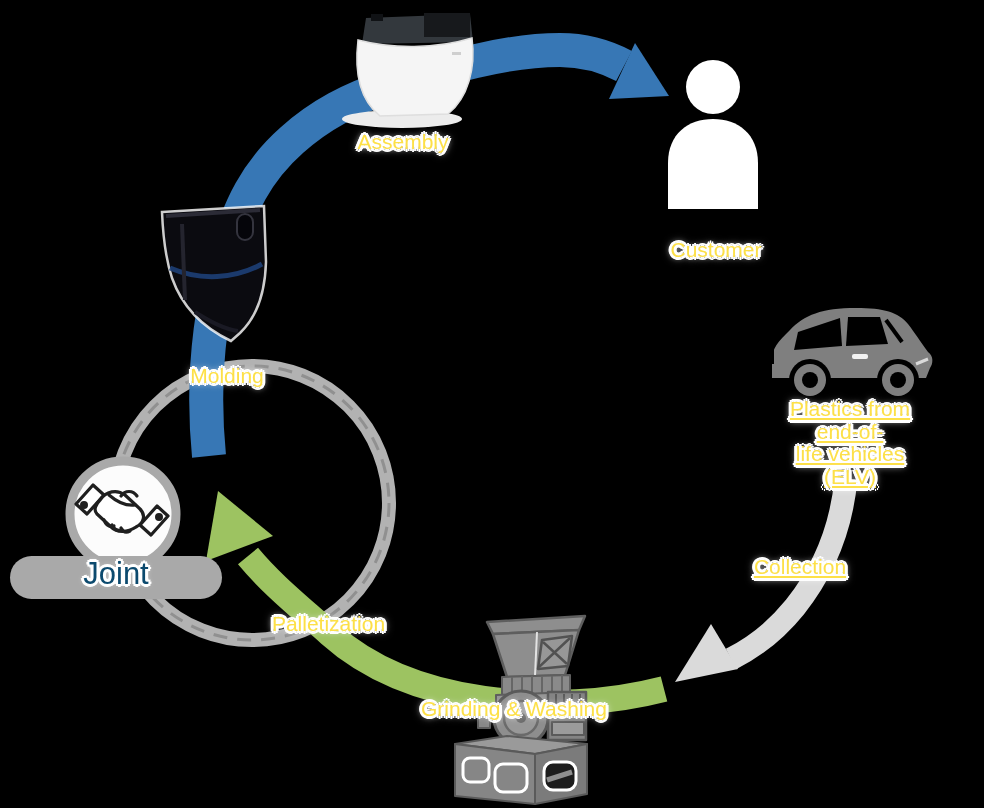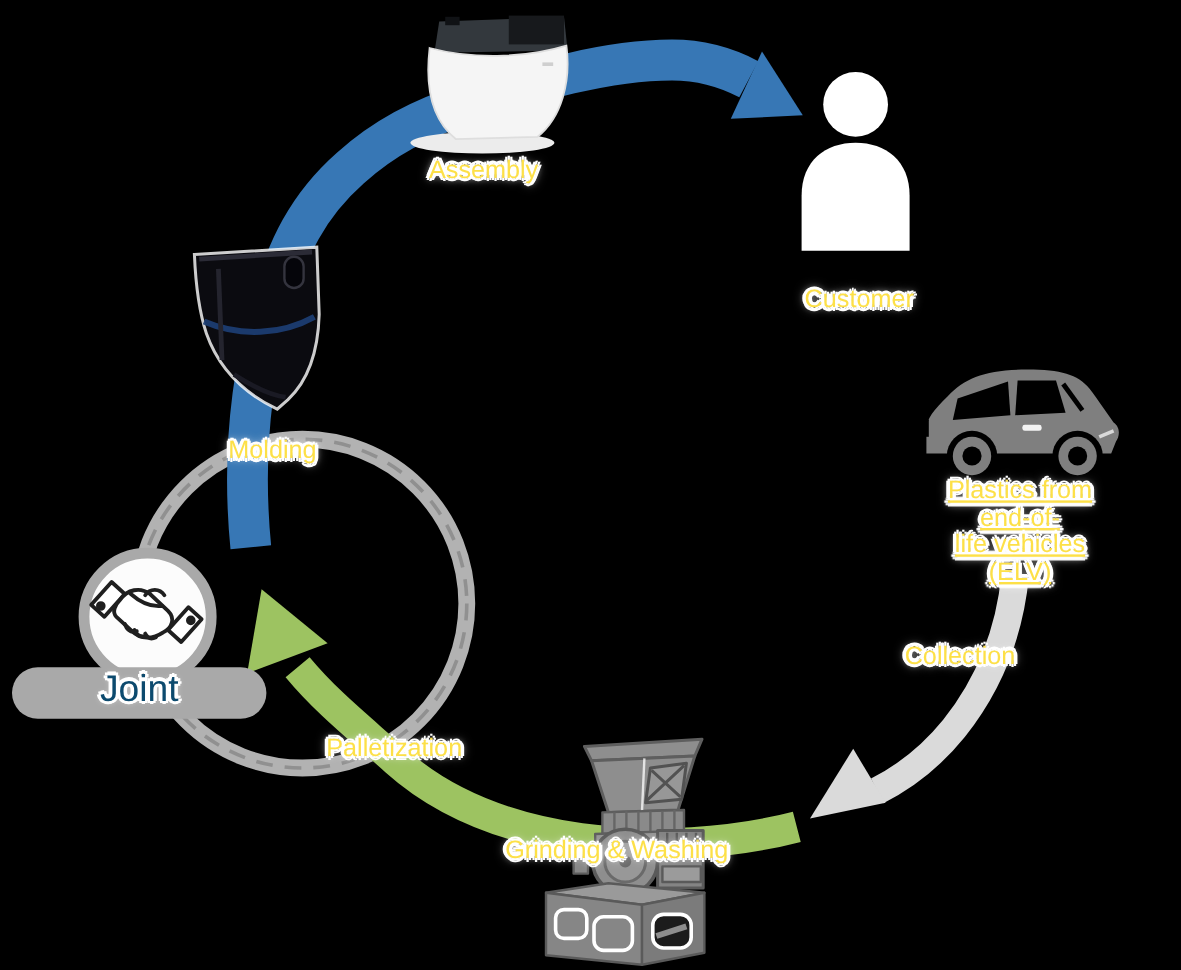--- a/index.html
+++ b/index.html
@@ -139,21 +139,21 @@
         <path d="M 45,18 C 49,12 57,12 61,18" fill="none"></path>
         <path d="M 28,42 q 3,8 10,6 M 36,47 q 3,7 10,5 M 45,50 q 3,6 9,3" fill="none"></path>
       </g>
     </g>
   </svg>
 
   <div class="lbl" style="left:403px;top:131px;">Assembly</div>
   <div class="lbl" style="left:716px;top:209px;margin-top:30px;">Customer</div>
   <div class="lbl multi" style="left:850px;top:398px;">Plastics from end-of-
 life vehicles (ELV)</div>
-  <div class="lbl" style="left:800px;top:536px;">Collection</div>
+  <div class="lbl" style="left:800px;top:556px;text-decoration:underline;">Collection</div>
   <div class="lbl" style="left:514px;top:698px;">Grinding &amp; Washing</div>
   <div class="lbl" style="left:312px;top:613px;padding-left:33px;">Palletization</div>
   <div class="lbl" style="left:227px;top:353px;margin-top:12px;">Molding</div>
 
   <div class="jd-capsule">
     <div>Joint</div>
   </div>
 
 </div>
 

